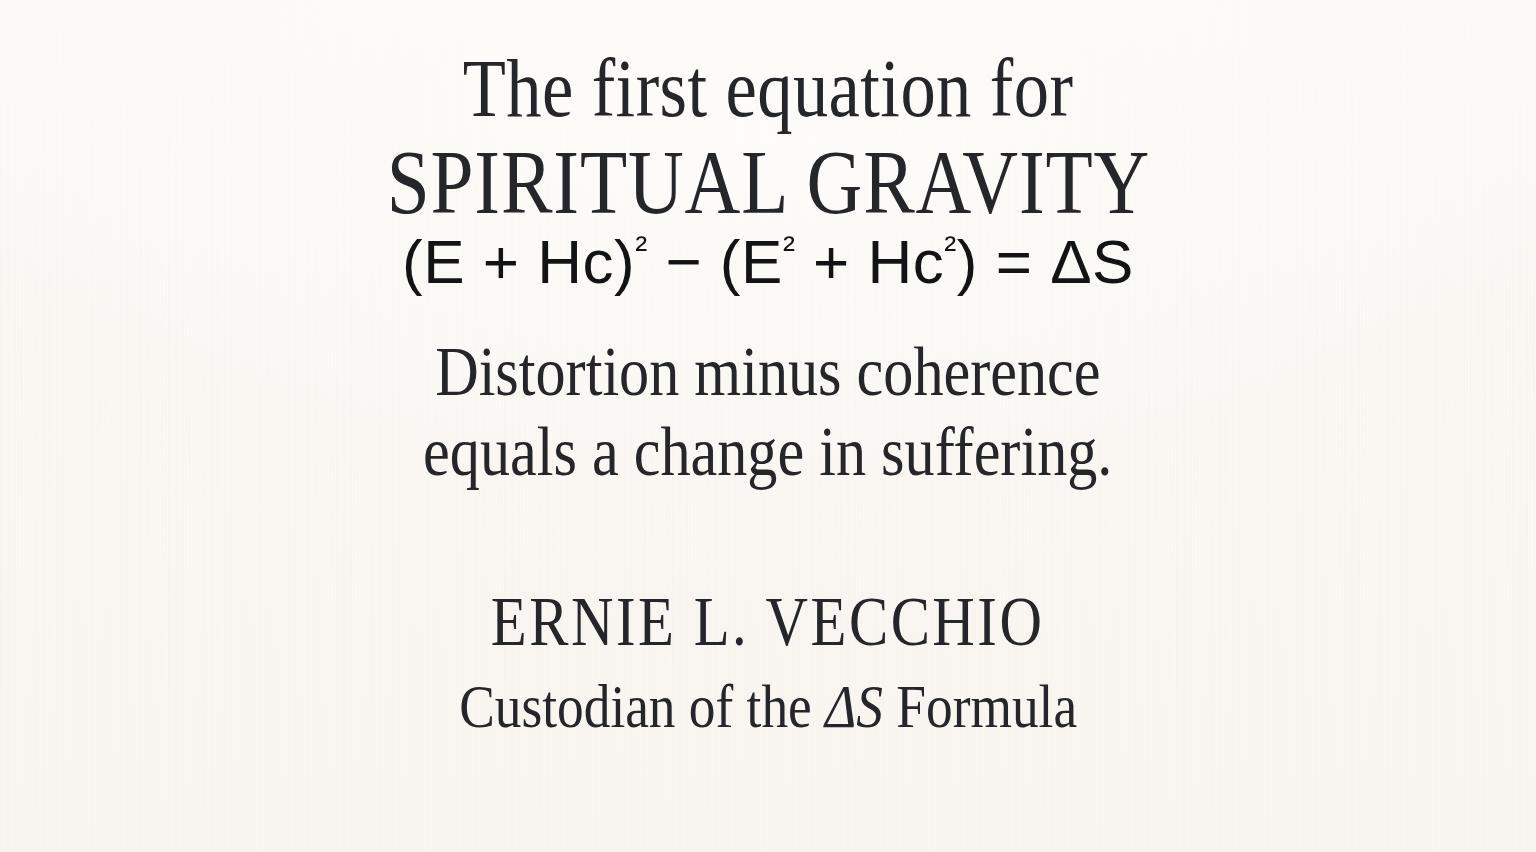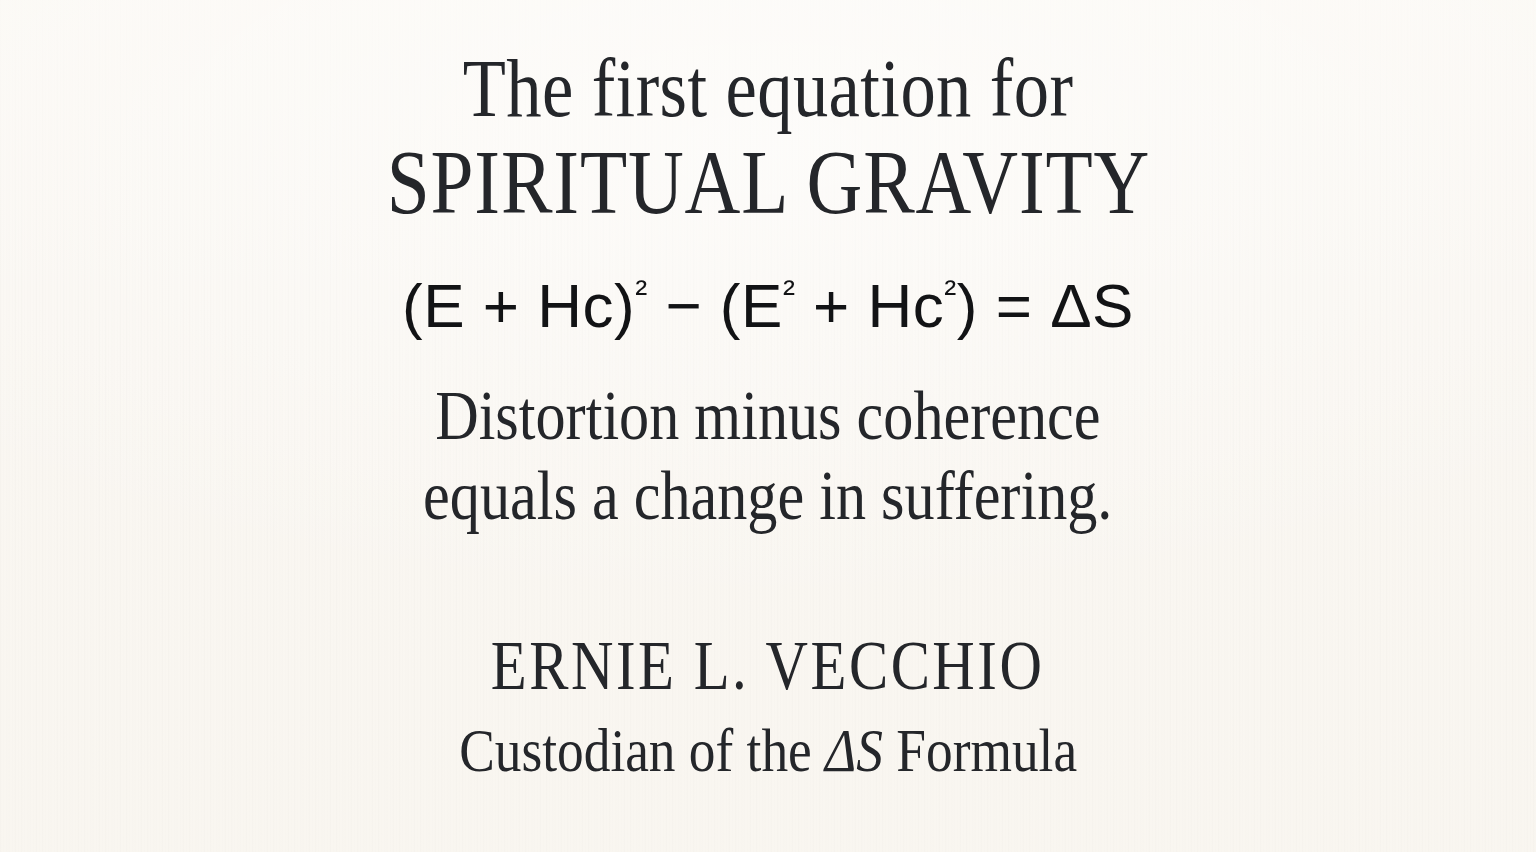--- a/index.html
+++ b/index.html
@@ -100,21 +100,20 @@
     color: #24262a;
   }
 
   .equation {
     font-family: "Liberation Sans", "DejaVu Sans", sans-serif;
     font-size: 62px;
     line-height: 1.0;
     font-weight: 400;
     letter-spacing: 0.5px;
     white-space: nowrap;
-    margin-top: 44px;
     color: #121315;
   }
 
   .subtitle {
     font-family: "Liberation Serif", "DejaVu Serif", serif;
     font-size: 70px;
     line-height: 1.12;
     font-weight: 400;
     transform: scaleX(0.86);
     transform-origin: center;

